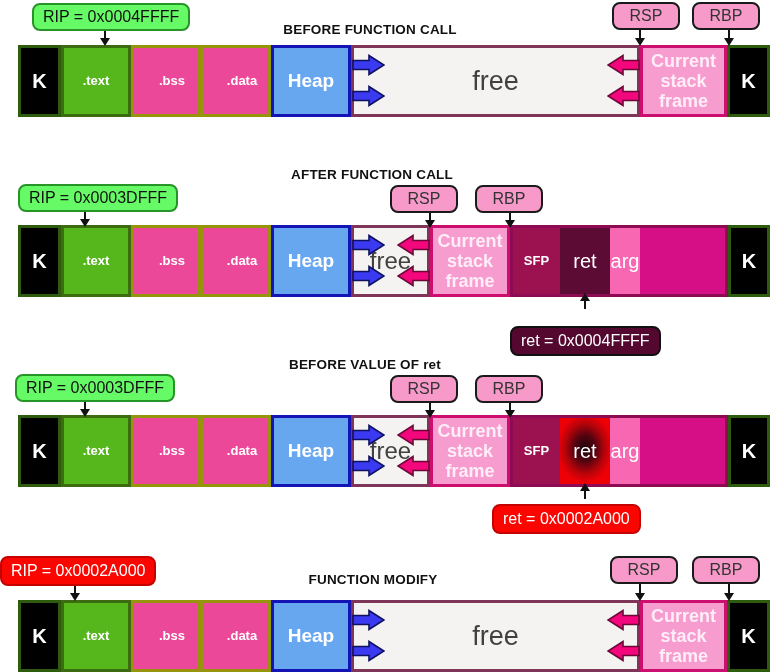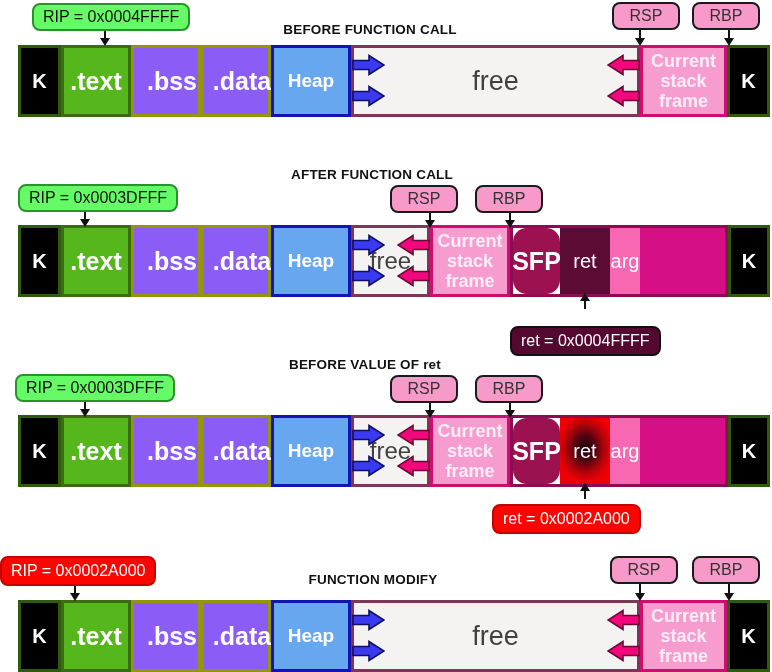--- a/index.html
+++ b/index.html
@@ -31,34 +31,34 @@
     content:"";position:absolute;top:-7px;left:-6px;
     border-left:5px solid transparent;border-right:5px solid transparent;
     border-bottom:8px solid #111;
   }
   .bar{
     position:absolute;left:18px;height:72px;display:flex;z-index:1;
   }
   .seg{
     box-sizing:border-box;height:72px;border:3px solid #000;
     display:flex;align-items:center;justify-content:center;text-align:center;
-    color:#fff;font-weight:bold;font-size:25px;line-height:1.12;
+    color:#fff;font-weight:bold;font-size:13px;line-height:1.12;
   }
   .seg.k{background:#000;border-color:#2e5c0e;font-size:20px;}
   .seg.textseg{background:#56b71c;border-color:#3c6b10;}
-  .seg.bss,.seg.dataseg{background:#8b5cf6;border-color:#96940a;padding-left:12px;}
+  .seg.bss,.seg.dataseg{background:#ec4899;border-color:#96940a;padding-left:12px;}
   .seg.heap{background:#67a7f0;border-color:#1414b4;font-size:19px;}
   .seg.free{background:#f4f3f2;border-color:#7e3558;color:#404040;font-weight:normal;font-size:27px;}
   .seg.free.small{font-size:24px;}
   .seg.frame{background:#f79cce;border-color:#cc0e6e;color:#ffeef8;font-size:18px;padding:0 1px;}
   .seg-group{
     box-sizing:border-box;height:72px;border:3px solid #8e0a52;display:flex;
   }
   .seg-group .seg{border:none;height:66px;}
-  .seg.sfp{background:#9c1150;border-radius:14px;}
+  .seg.sfp{background:#9c1150;}
   .seg.ret{background:#5c0b35;font-weight:normal;font-size:20px;}
   .seg.ret.hot{
     background:radial-gradient(ellipse 55% 52% at 50% 46%,
       #1f030a 0%, #530410 38%, #b5030a 72%, #ee0007 100%);
   }
   .seg.arg{background:#f767b2;font-weight:normal;font-size:20px;}
   .seg.old{background:#d60f87;}
   .arrows{
     position:absolute;display:flex;flex-direction:column;gap:9px;z-index:5;
   }

